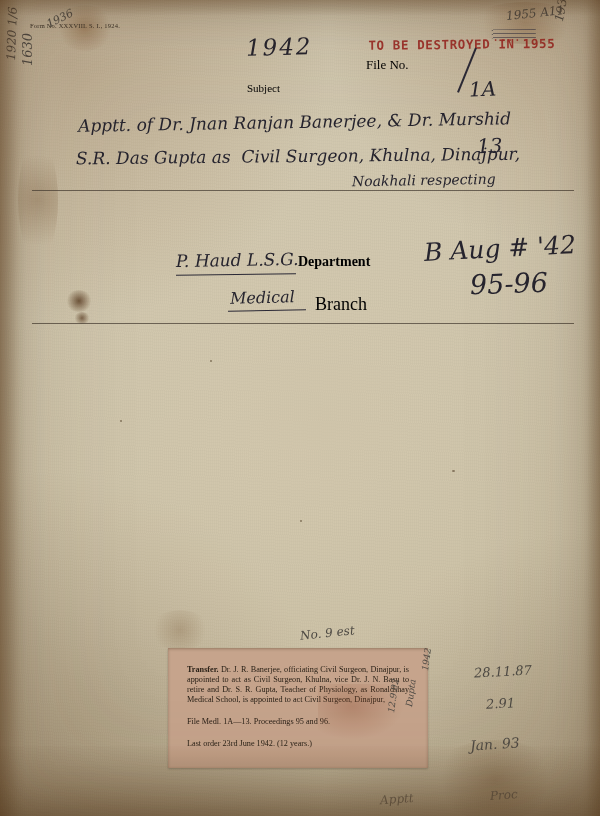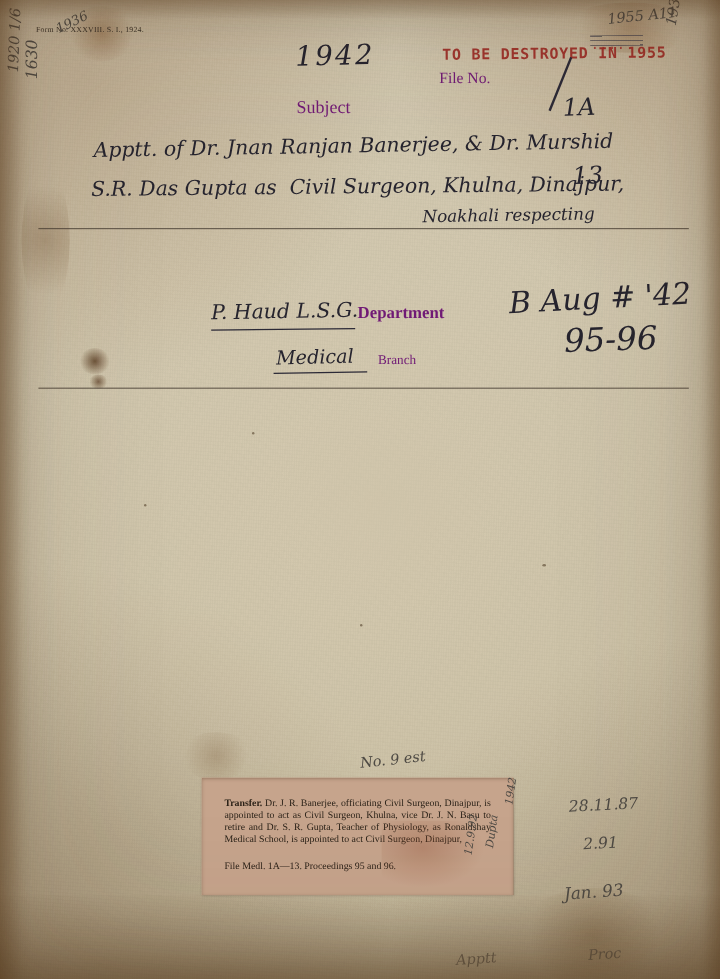--- a/index.html
+++ b/index.html
@@ -85,53 +85,53 @@
     background: #4a4035;
     opacity: 0.75;
   }
   .rule.r1 { left: 32px; right: 26px; top: 190px; }
   .rule.r2 { left: 32px; right: 26px; top: 323px; }
 
   
   .print {
     position: absolute;
     font-family: "Liberation Serif", serif;
-    color: #701a75;
+    color: #000000;
     white-space: pre;
   }
   .form-no {
     left: 30px; top: 22px;
     font-size: 6.5px;
     letter-spacing: 0.2px;
     color: #3a3228;
   }
   .subject-label {
     left: 247px; top: 82px;
-    font-size: 15px;
+    font-size: 11px;
   }
   .fileno-label {
     left: 366px; top: 57px;
     font-size: 13px;
   }
   .govt-title {
     left: 0; right: 0; top: 207px;
     text-align: center;
     font-size: 25px;
     font-weight: bold;
     letter-spacing: 0.3px;
     color: #2b251d;
   }
   .dept-label {
     left: 298px; top: 254px;
     font-size: 14px;
     font-weight: bold;
   }
   .branch-label {
     left: 315px; top: 294px;
-    font-size: 11px;
+    font-size: 18px;
     text-align: center;
   }
   .abstracts-title {
     left: 0; right: 0; top: 628px;
     text-align: center;
     font-size: 14px;
     font-weight: bold;
     color: #2b251d;
     text-decoration: underline;
   }
@@ -437,20 +437,21 @@
   <div class="hand ink-dark hw-bdate">B Aug # '42</div>
   <div class="hand ink-dark hw-proc">95-96</div>
 
   <div class="rule r2"></div>
 
   <div class="hand pencil hw-note-abs">No. 9 est</div>
 
   <div class="slip">
     <p><span class="lead">Transfer.</span> <span>Dr. J. R. Banerjee, officiating Civil Surgeon, Dinajpur,  is appointed to act as Civil Surgeon, Khulna, vice Dr. J. N. Basu to retire and Dr. S. R. Gupta, Teacher of Physiology, as Ronaldshay Medical School,  is appointed to act Civil Surgeon, Dinajpur,</span></p>
     <p>File Medl. 1A—13.   Proceedings 95 and 96.</p>
+    <p>Last order 23rd June 1942.  (12 years.)</p>
     <span class="blot"></span>
   </div>
 
   <div class="hand pencil hw-mid-1">1942</div>
   <div class="hand pencil hw-mid-2">Dupta</div>
   <div class="hand pencil hw-mid-3">12.9.92</div>
 
   <div class="hand pencil hw-right-1">28.11.87</div>
   <div class="hand pencil hw-right-2">2.91</div>
   <div class="hand pencil hw-right-3">Jan. 93</div>

